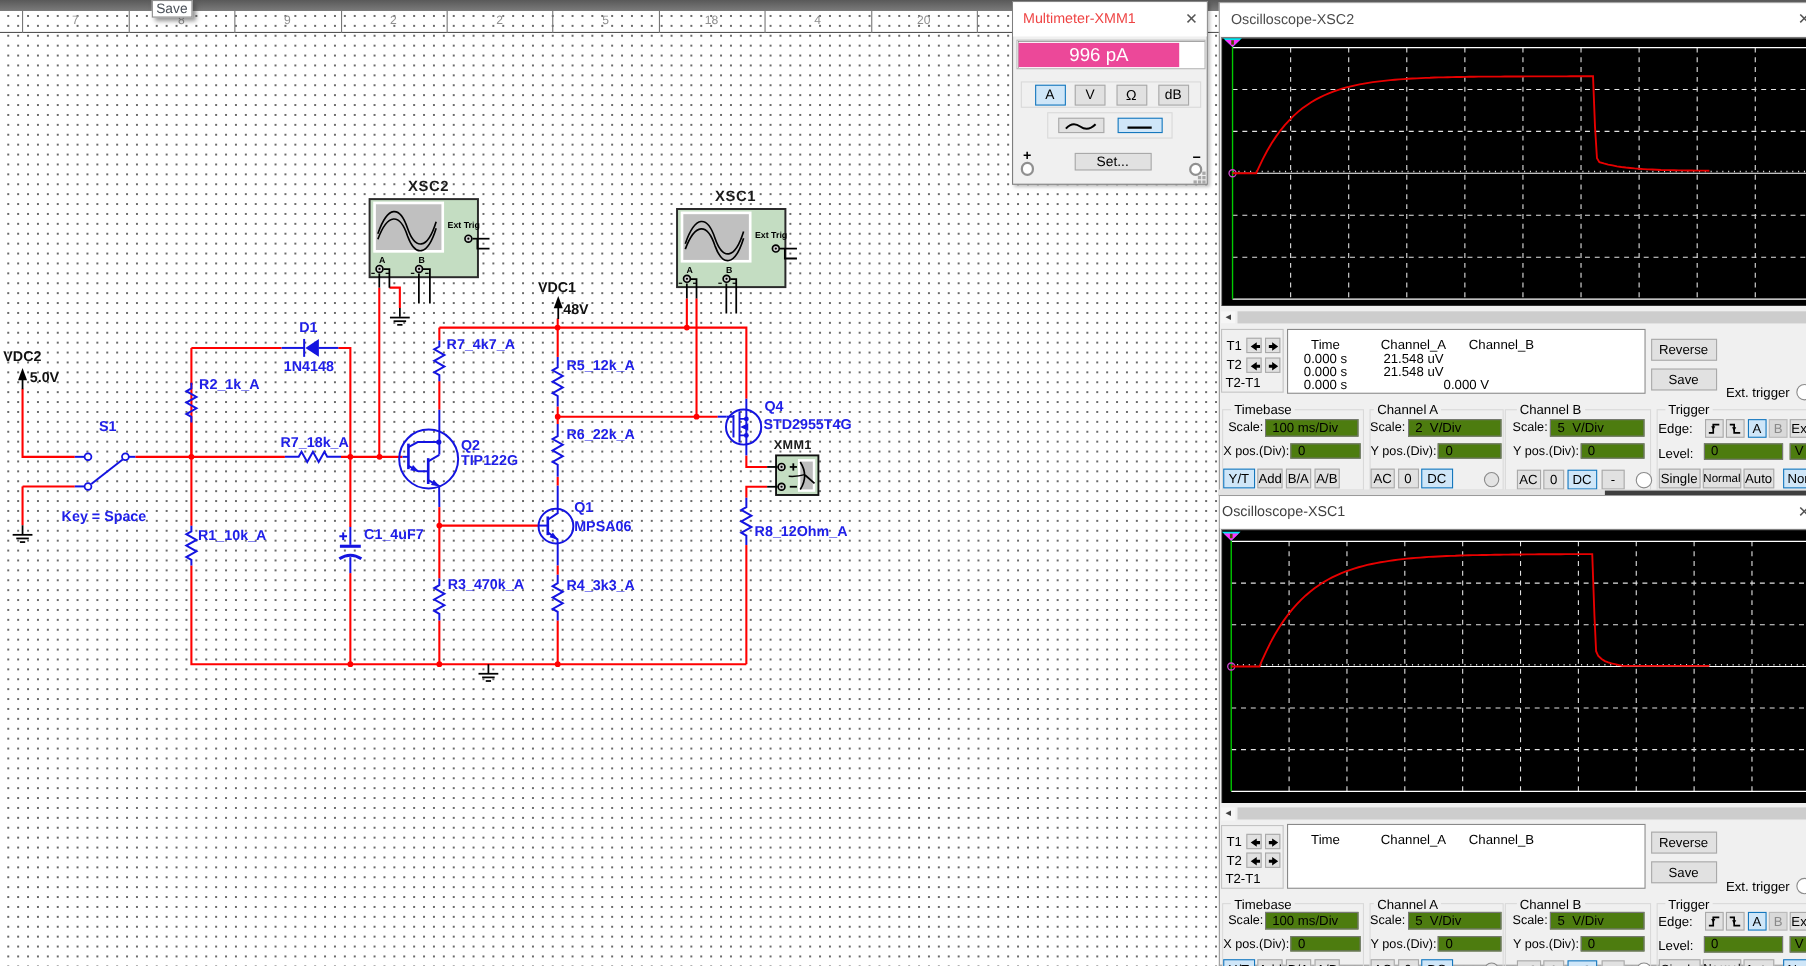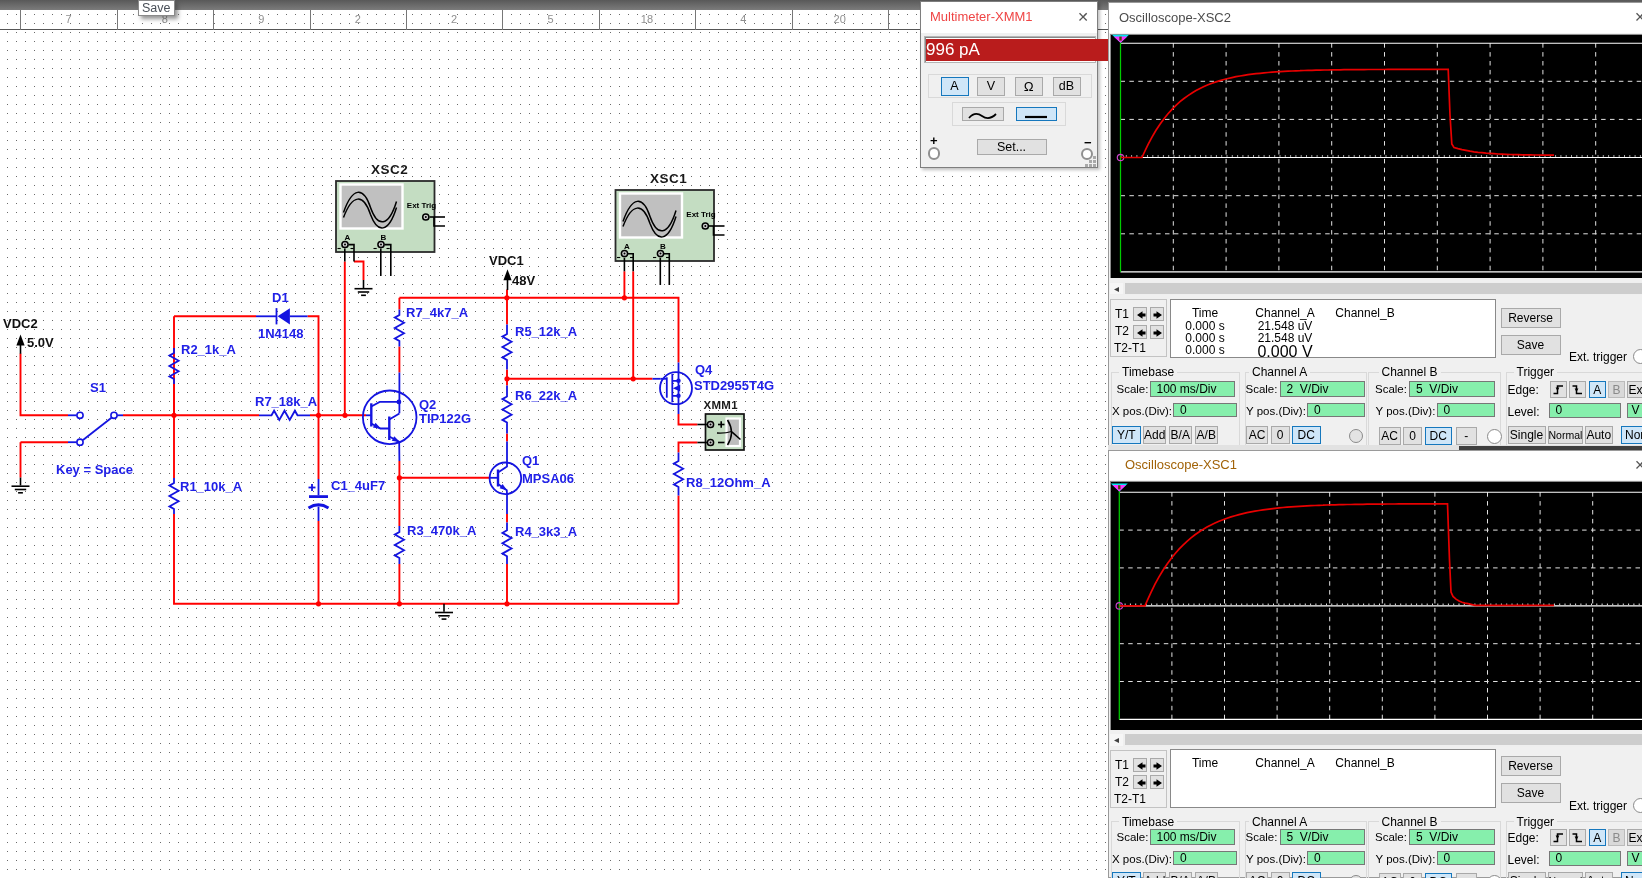--- a/index.html
+++ b/index.html
@@ -19,21 +19,21 @@
   border:1px solid #8a8a8a;box-shadow:3px 3px 4px rgba(60,60,60,.55);
   font-size:12.5px;color:#4a5058;text-align:center;line-height:15px;z-index:40}
 
 .win{position:absolute;background:#f0f0f0;z-index:20}
 .title{position:absolute;left:0;top:0;width:100%;background:#fff;
   font-size:13px;color:#555;}
 .sbtn{position:absolute;background:#e1e1e1;border:1px solid #a9a9a9;color:#000;
   text-align:center;overflow:hidden}
 .sbtn.sel{background:#cfe6f8;border:1.5px solid #1577bd}
 .sbtn.dis{background:#d9d9d9;border:1px solid #bbb;color:#8a8a8a}
-.ibox{position:absolute;background:#86efac;border:1px solid #777;color:#000;overflow:hidden}
+.ibox{position:absolute;background:#4d7c0f;border:1px solid #777;color:#000;overflow:hidden}
 .rbox{position:absolute;background:#fff;border:1px solid #898989}
 .box1{position:absolute;background:#f0f0f0;border:1px solid #c3c3c3}
 .gbox{position:absolute;border:1px solid #d9d9d9}
 .radio{position:absolute;border:1.2px solid #8a8a8a;border-radius:50%}
 .thumb{position:absolute;background:#cdcdcd;top:0.5px;height:11px}
 .sarr{position:absolute;left:1px;top:0.5px;width:13px;height:11.5px;background:#f6f6f6;
   color:#404040;font-size:10px;text-align:center;line-height:11px}
 </style></head>
 <body>
 <div id="topbar"></div>
@@ -269,21 +269,21 @@
     <text x="56" y="474" font-size="13" font-weight="bold" fill="#2020e8">Key = Space</text>
     <text x="3" y="328" font-size="13" font-weight="bold" fill="#111">VDC2</text>
     <text x="27" y="347" font-size="13" font-weight="bold" fill="#111">5.0V</text>
     <text x="489" y="265" font-size="13" font-weight="bold" fill="#111">VDC1</text>
     <text x="512" y="285" font-size="13" font-weight="bold" fill="#111">48V</text>
   </svg>
 <div id="tooltip">Save</div>
 <div class="win" style="left:920px;top:1px;width:178px;height:167px;border:1px solid #7e7e7e;box-shadow:2px 2px 3px rgba(0,0,0,.25)">
     <div class="title" style="height:30.5px;line-height:30.5px;border-bottom:1px solid #fff"><span style="margin-left:9px;color:#ef4444">Multimeter-XMM1</span><span style="position:absolute;right:8px;top:0;color:#555;font-size:14px">✕</span></div>
     <div style="position:absolute;left:2.5px;top:33.5px;width:172px;height:27.5px;background:#fff;border:1px solid #b5b5b5;box-shadow:inset 1px 1px 0 #888"></div>
-    <div style="position:absolute;left:5px;top:36.5px;width:192px;height:22px;background:#b91c1c;color:#fff;font-size:17px;text-align:left;line-height:22px">996 pA</div>
+    <div style="position:absolute;left:5px;top:36.5px;width:146px;height:22px;background:#ec4899;color:#fff;font-size:17px;text-align:center;line-height:22px">996 pA</div>
     <div class="gbox" style="left:7px;top:71.5px;width:164px;height:24px"></div>
     <div class="sbtn sel" style="left:19.5px;top:75px;width:28px;height:19px;font-size:12.5px;line-height:17px">A</div>
     <div class="sbtn" style="left:56px;top:75px;width:28px;height:19px;font-size:12.5px;line-height:17px">V</div>
     <div class="sbtn" style="left:93.5px;top:75px;width:28px;height:19px;font-size:13px;line-height:17px">Ω</div>
     <div class="sbtn" style="left:131.5px;top:75px;width:28px;height:19px;font-size:12.5px;line-height:17px">dB</div>
     <div class="gbox" style="left:31px;top:99.5px;width:114px;height:24px"></div>
     <div class="sbtn" style="left:41px;top:105px;width:42px;height:13.5px"><svg width="40" height="11" viewBox="0 0 40 11">
         <path d="M6,7 Q12,0 19,5 Q26,10 33,3" fill="none" stroke="#000" stroke-width="1.8"></path>
       </svg></div>
     <div class="sbtn sel" style="left:94.5px;top:105px;width:41px;height:13.5px"><svg width="38" height="10" viewBox="0 0 38 10">
@@ -354,21 +354,21 @@
     <div class="abs" style="left:1114px;top:341px;font-size:12px;color:#000;white-space:nowrap">T2-T1</div>
     <div class="rbox" style="left:1170px;top:298.5px;width:326px;height:59px"></div>
     <div class="abs ctr" style="left:1160px;top:306.0px;width:90px;font-size:12px">Time</div>
     <div class="abs ctr" style="left:1240px;top:306.0px;width:90px;font-size:12px">Channel_A</div>
     <div class="abs ctr" style="left:1320px;top:306.0px;width:90px;font-size:12px">Channel_B</div>
     <div class="abs ctr" style="left:1160px;top:318.5px;width:90px;font-size:12px">0.000 s</div>
     <div class="abs ctr" style="left:1240px;top:318.5px;width:90px;font-size:12px">21.548 uV</div>
     <div class="abs ctr" style="left:1160px;top:330.5px;width:90px;font-size:12px">0.000 s</div>
     <div class="abs ctr" style="left:1240px;top:330.5px;width:90px;font-size:12px">21.548 uV</div>
     <div class="abs ctr" style="left:1160px;top:342.5px;width:90px;font-size:12px">0.000 s</div>
-    <div class="abs ctr" style="left:1240px;top:342.5px;width:90px;font-size:16px">0.000 V</div>
+    <div class="abs ctr" style="left:1288px;top:342.5px;width:90px;font-size:12px">0.000 V</div>
     <div class="sbtn" style="left:1500.5px;top:307.5px;width:60px;height:20px;font-size:12px;line-height:19px">Reverse</div>
     <div class="sbtn" style="left:1500.5px;top:335px;width:60px;height:20px;font-size:12px;line-height:19px">Save</div>
     <div class="abs" style="left:1569px;top:350px;font-size:12px;color:#000;white-space:nowrap">Ext. trigger</div>
     <div class="radio" style="left:1633px;top:349px;width:15px;height:15px;background:#fff"></div>
     <div class="gbox" style="left:1110.5px;top:371.5px;width:129px;height:74px"></div>
     <div class="abs" style="left:1119px;top:365.0px;font-size:12.5px;background:#f0f0f0;padding:0 3px;font-size:12px">Timebase</div>
     <div class="gbox" style="left:1244.5px;top:371.5px;width:122px;height:74px"></div>
     <div class="abs" style="left:1249px;top:365.0px;font-size:12.5px;background:#f0f0f0;padding:0 3px;font-size:12px">Channel A</div>
     <div class="gbox" style="left:1368px;top:371.5px;width:133px;height:74px"></div>
     <div class="abs" style="left:1378.5px;top:365.0px;font-size:12.5px;background:#f0f0f0;padding:0 3px;font-size:12px">Channel B</div>
@@ -415,21 +415,21 @@
     <div class="sbtn" style="left:1455.5px;top:427.0px;width:21.5px;height:18px;font-size:12px;line-height:17px">-</div>
     <div class="radio" style="left:1486.5px;top:428.5px;width:15px;height:15px;background:#fff"></div>
     <div class="sbtn" style="left:1507.5px;top:425.5px;width:38px;height:18px;font-size:12px;line-height:17px">Single</div>
     <div class="sbtn" style="left:1547.5px;top:425.5px;width:35px;height:18px;font-size:10.5px;line-height:17px">Normal</div>
     <div class="sbtn" style="left:1584.5px;top:425.5px;width:28.5px;height:18px;font-size:12px;line-height:17px">Auto</div>
     <div class="sbtn sel" style="left:1621px;top:425.5px;width:30px;height:18px;font-size:12px;line-height:17px;text-align:left;padding-left:3px">Non</div>
     <div class="abs" style="left:1108px;top:444.5px;width:534px;height:5.5px;background:#e2e2e2"></div>
     <div class="abs" style="left:1459px;top:445.5px;width:183px;height:4.5px;background:#3f3f3f"></div>
   </div>
 <div class="win" style="left:1108px;top:450px;width:534px;height:428px;border:1px solid #9a9a9a;border-right:none">
-    <div class="title" style="height:28.5px;line-height:28.5px"><span style="margin-left:16px;color:#a16207">Oscilloscope-XSC1</span><span style="position:absolute;right:-4px;top:0;color:#555;font-size:14px">✕</span></div>
+    <div class="title" style="height:28.5px;line-height:28.5px"><span style="margin-left:2px;color:#404040">Oscilloscope-XSC1</span><span style="position:absolute;right:-4px;top:0;color:#555;font-size:14px">✕</span></div>
     <div style="position:absolute;left:1px;top:29.5px;width:533px;height:249px;background:#000;border-top:1.5px solid #8c8c8c;border-left:1.5px solid #8c8c8c"></div>
   </div>
 <svg style="position:absolute;left:1109px;top:481px;z-index:22" width="533" height="248" viewBox="1109 481 533 248">
     <line x1="1171.9" y1="492.2" x2="1171.9" y2="719.4" stroke="#e2e2e2" stroke-width="1" stroke-dasharray="4.5,4.4"></line>
     <line x1="1224.5" y1="492.2" x2="1224.5" y2="719.4" stroke="#e2e2e2" stroke-width="1" stroke-dasharray="4.5,4.4"></line>
     <line x1="1277.1" y1="492.2" x2="1277.1" y2="719.4" stroke="#e2e2e2" stroke-width="1" stroke-dasharray="4.5,4.4"></line>
     <line x1="1329.7" y1="492.2" x2="1329.7" y2="719.4" stroke="#e2e2e2" stroke-width="1" stroke-dasharray="4.5,4.4"></line>
     <line x1="1382.3" y1="492.2" x2="1382.3" y2="719.4" stroke="#e2e2e2" stroke-width="1" stroke-dasharray="4.5,4.4"></line>
     <line x1="1434.9" y1="492.2" x2="1434.9" y2="719.4" stroke="#e2e2e2" stroke-width="1" stroke-dasharray="4.5,4.4"></line>
     <line x1="1487.5" y1="492.2" x2="1487.5" y2="719.4" stroke="#e2e2e2" stroke-width="1" stroke-dasharray="4.5,4.4"></line>

